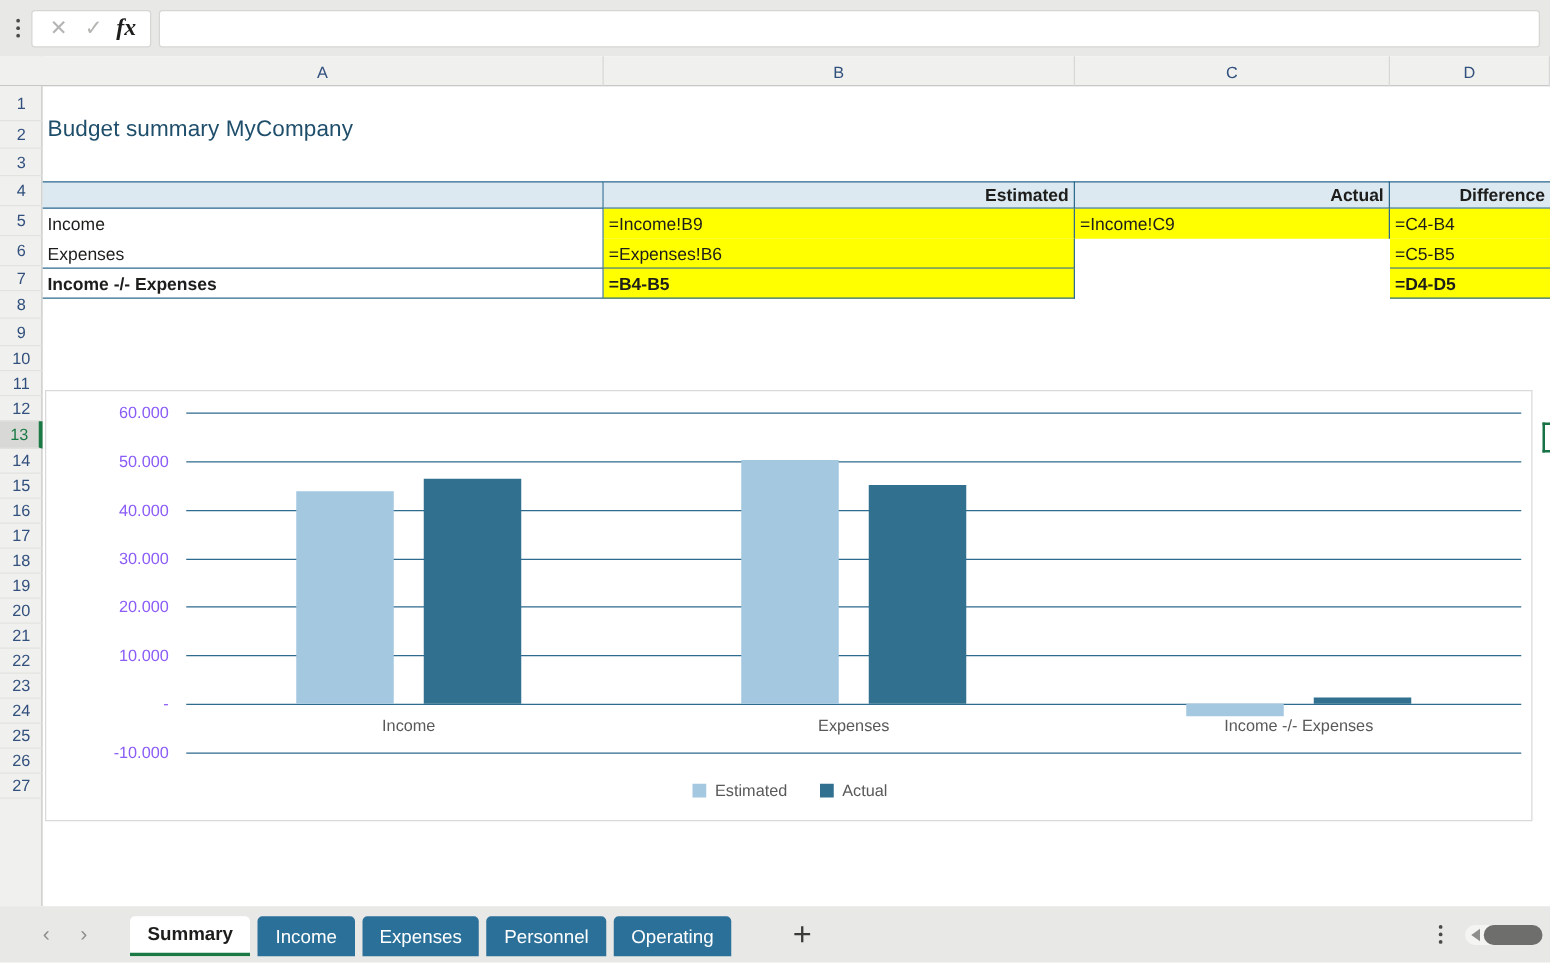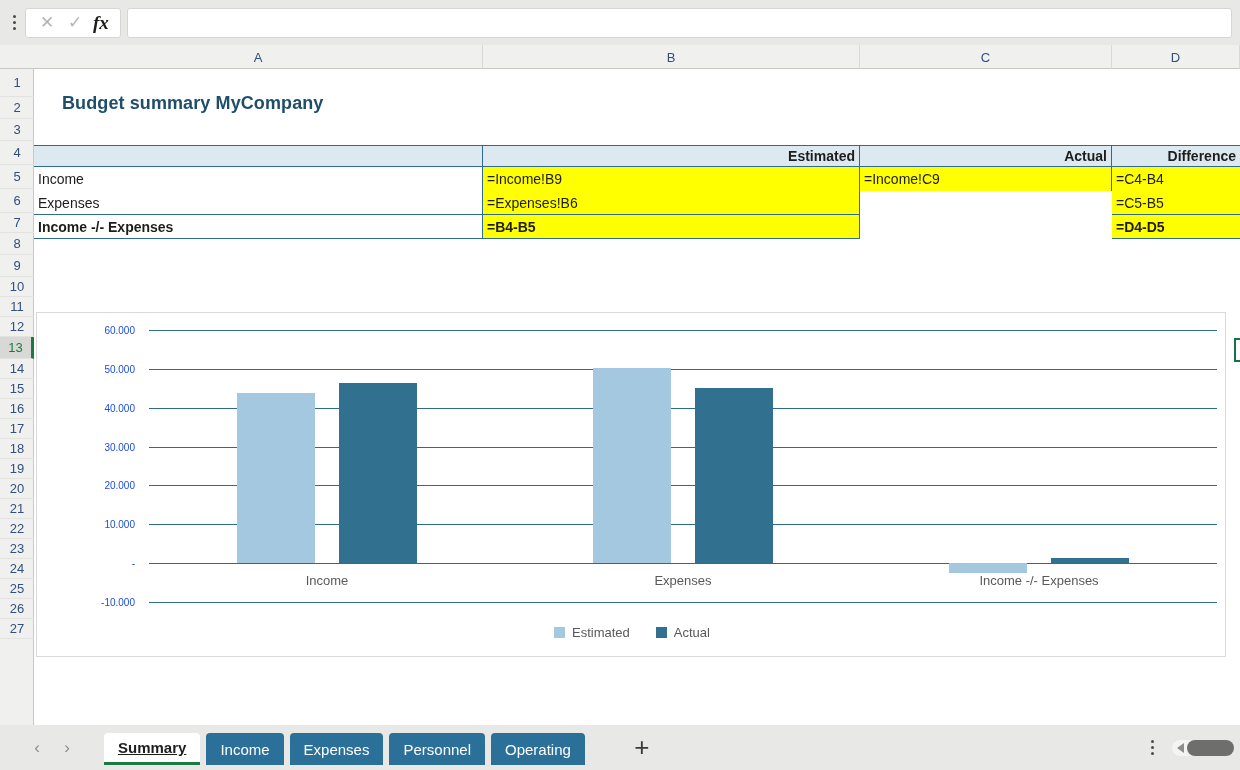--- a/index.html
+++ b/index.html
@@ -72,32 +72,32 @@
   .cell { position: absolute; display: flex; align-items: center;
           font-size: 14px; color: #1d1d1b; padding: 0 4px;
           white-space: nowrap; overflow: hidden; }
   .cell.right { justify-content: flex-end; }
   .cell.bold { font-weight: bold; }
   .hdrfill  { background: #dce9f1; }
   .yellow   { background: #ffff00; }
   .bt { border-top: 1px solid #2e6b8e; }
   .bb { border-bottom: 1px solid #2e6b8e; }
   .br { border-right: 1px solid #2e6b8e; }
-  #title-cell { font-size: 18px; font-weight: bold; color: #1f4e6b; letter-spacing: .1px; margin-left: 24px; }
+  #title-cell { font-size: 18px; font-weight: normal; color: #1f4e6b; letter-spacing: .1px; }
 
   
   #selmark { position: absolute; width: 6px; height: 26px;
              border: 2px solid #177245; border-right: none; }
 
   
   #chart { position: absolute; left: 36px; top: 267px; width: 1190px; height: 345px;
            background: #ffffff; border: 1px solid #d9d9d9; }
   #plot  { position: absolute; left: 0; top: 0; width: 1190px; height: 345px; }
   .ytick { position: absolute; right: 0; width: 70px; text-align: right;
-           font-size: 10px; color: #1d4ed8; transform: translateY(-50%); }
+           font-size: 13px; color: #8b5cf6; transform: translateY(-50%); }
   .gline { position: absolute; height: 1px; background: #2e6b8e; }
   .bar   { position: absolute; }
   .bar.est { background: #a5c8e1; }
   .bar.act { background: #31708f; }
   .xlab  { position: absolute; font-size: 13px; color: #595959; text-align: center;
            transform: translateX(-50%); }
   #legend { position: absolute; left: 0; width: 1190px; bottom: 16px;
             display: flex; align-items: center; justify-content: center; gap: 26px; }
   #legend .li { display: flex; align-items: center; gap: 7px;
                 font-size: 13px; color: #595959; }
@@ -107,21 +107,21 @@
   #tabbar { position: absolute; left: 0; top: 725px; width: 1240px; height: 45px;
             background: #e8e8e6; display: flex; align-items: center; }
   .navbtn { width: 30px; height: 30px; display: flex; align-items: center; justify-content: center;
             font-size: 17px; color: #8e8e8c; }
   .navbtn:first-of-type { margin-left: 22px; }
   #tabs { display: flex; align-items: flex-end; gap: 6px; margin-left: 22px; height: 45px; padding-bottom: 5px; }
   .tab { height: 32px; border-radius: 4px 4px 0 0; padding: 0 14px;
          display: flex; align-items: center; font-size: 15px;
          background: #2b7099; color: #ffffff; }
   .tab.active { background: #ffffff; color: #1d1d1b; font-weight: bold;
-                border-bottom: 3px solid #1b7a43; text-decoration: underline; }
+                border-bottom: 3px solid #1b7a43; }
   #addsheet { margin-left: 40px; width: 34px; height: 34px;
               display: flex; align-items: center; justify-content: center;
               font-size: 26px; color: #3a3a38; font-weight: 300; }
   #dots-tab { margin-left: auto; width: 24px; height: 30px;
               display: flex; flex-direction: column; align-items: center; justify-content: center; gap: 3px; }
   #dots-tab i { width: 3px; height: 3px; background: #4a4a48; border-radius: 50%; display: block; }
   #hscroll { width: 62px; height: 16px; margin-right: 6px; margin-left: 8px;
              background: #f4f4f2; border-radius: 8px; display: flex; align-items: center; }
   #hscroll .arrow { width: 0; height: 0; margin-left: 5px;
                     border-top: 5px solid transparent; border-bottom: 5px solid transparent;

